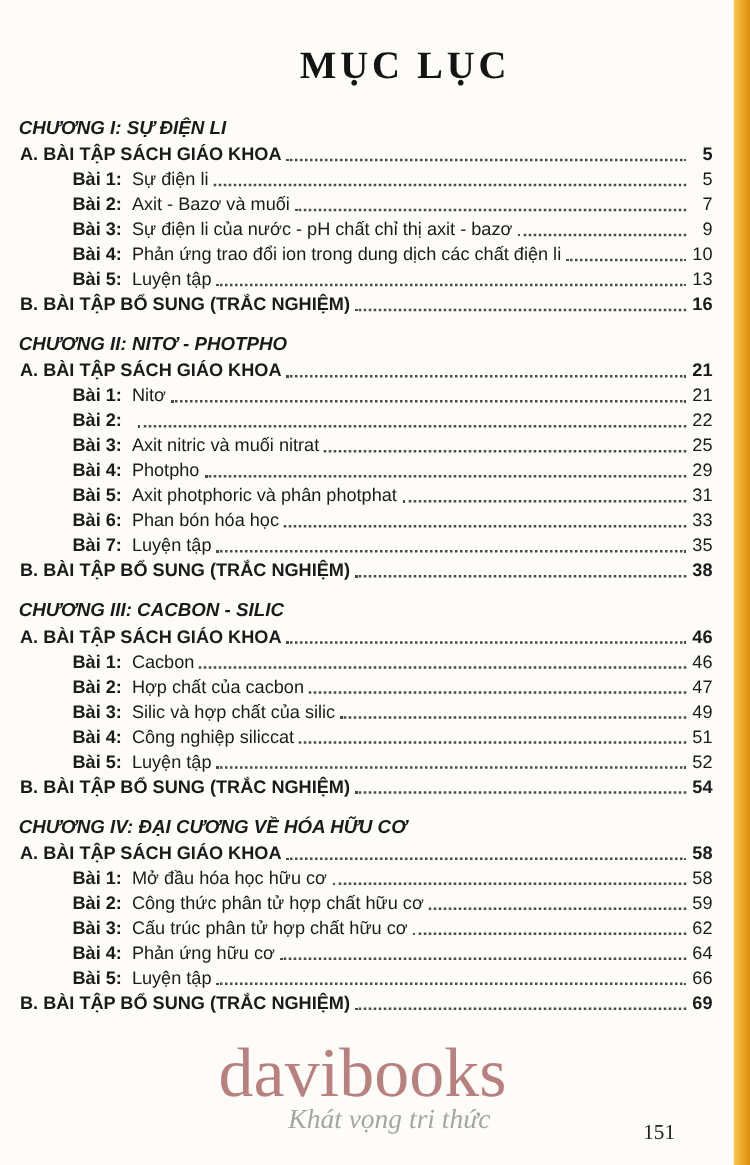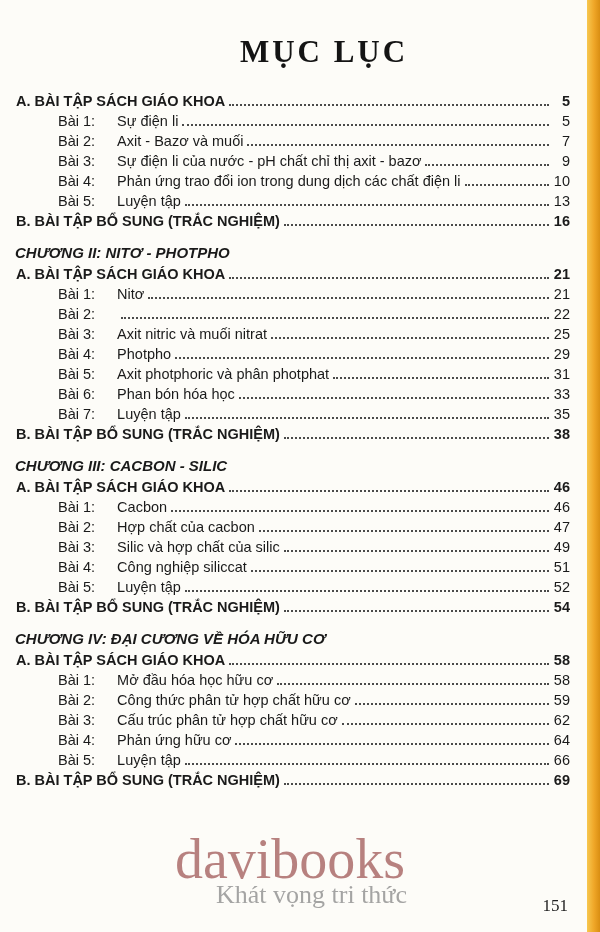--- a/index.html
+++ b/index.html
@@ -27,49 +27,50 @@
   .chapter-heading {
     margin: 0 0 5px 0; font-size: 15px; line-height: 18px;
     font-weight: bold; font-style: italic; color: #1a1a1a;
   }
   .row {
     display: flex; align-items: flex-end;
     font-size: 14.5px; line-height: 15px; margin-bottom: 5px; color: #1a1a1a;
   }
   .row.section { margin-left: 1px; font-weight: bold; }
   .row.item { margin-left: 43px; }
-  .prefix { font-weight: normal; margin-right: 22px; white-space: nowrap; }
+  .prefix { font-weight: bold; margin-right: 8px; white-space: nowrap; }
   .lbl { white-space: nowrap; }
   .dots { flex: 1; min-width: 12px; margin: 0 3px 3px 4px; border-bottom: 2px dotted #4a4a4a; }
   .pg { min-width: 18px; text-align: right; }
   .watermark { position: absolute; left: 0; right: 20px; bottom: 26px; text-align: center; }
   .wm-name {
     font-family: "Liberation Serif", serif; font-size: 56px; line-height: 50px;
     color: #7f1d1d; opacity: 0.55;
   }
   .wm-slogan {
-    font-family: "Liberation Serif", serif; font-size: 26px; line-height: 22px;
-    color: #8f8f8f; opacity: 0.8; padding-left: 43px;
+    font-family: "Liberation Serif", serif; font-size: 22px; line-height: 22px;
+    color: #8f8f8f; opacity: 0.8; padding-left: 43px; font-style: italic;
   }
   .folio {
-    position: absolute; right: 32px; bottom: 16px;
+    position: absolute; right: 60px; bottom: 16px;
     font-family: "Liberation Serif", serif; font-size: 17px; color: #222;
   }
 </style>
 </head>
 <body>
 
 <div class="sheet">
   <div class="edge-strip"></div>
 
   <h1 class="doc-title">MỤC LỤC</h1>
 
   <div class="content">
 
     <section class="chapter">
+      <h2 class="chapter-heading">CHƯƠNG I: SỰ ĐIỆN LI</h2>
       <div class="row section">
           <span class="lbl">A. BÀI TẬP SÁCH GIÁO KHOA</span>
           <span class="dots"></span>
           <span class="pg">5</span>
         </div>
       <div class="row item">
           <span class="prefix">Bài 1:</span>
           <span class="lbl">Sự điện li</span>
           <span class="dots"></span>
           <span class="pg">5</span>

